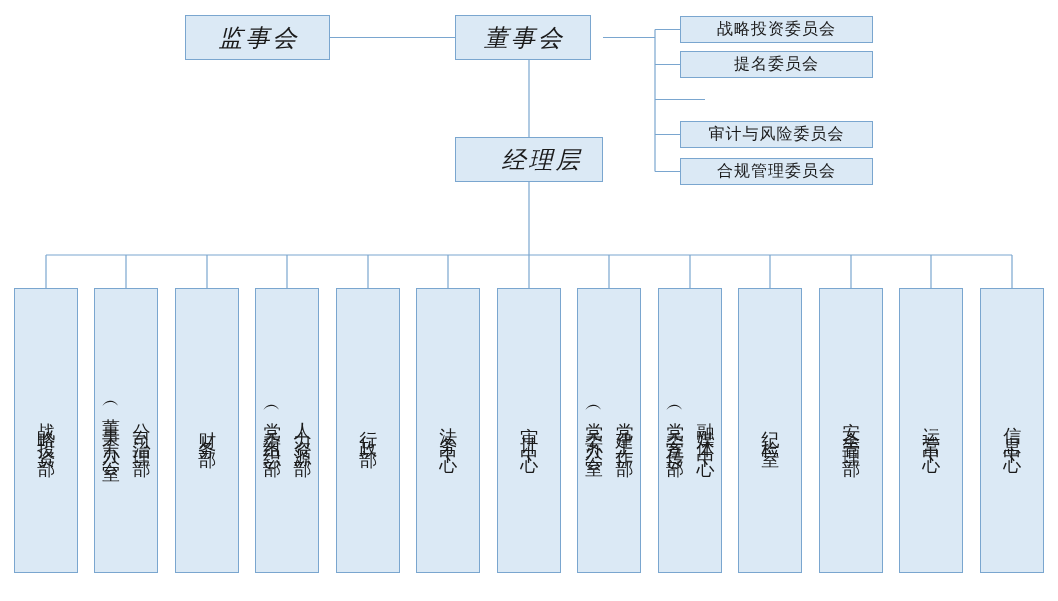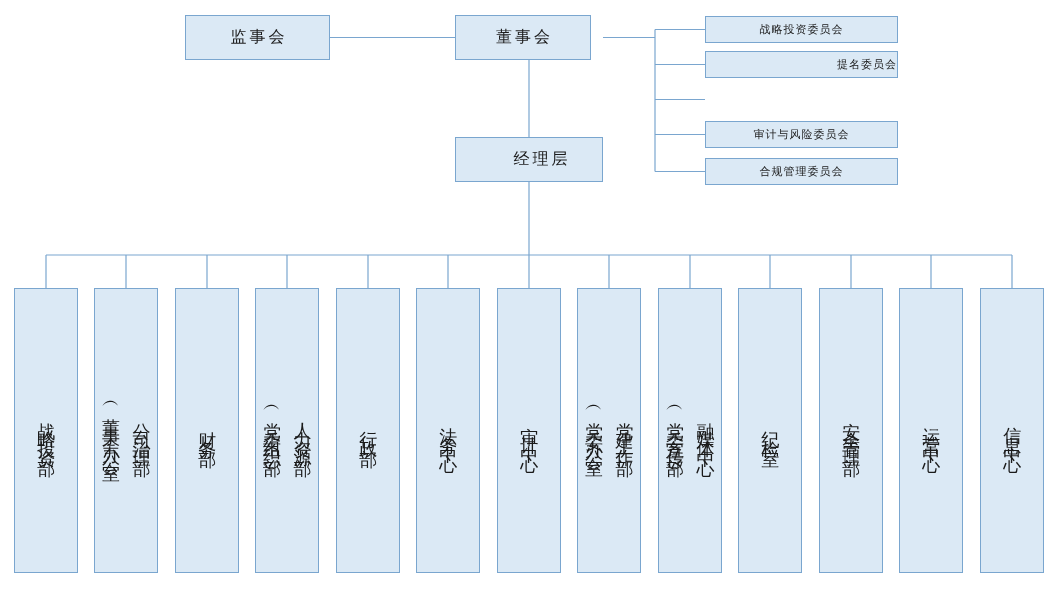--- a/index.html
+++ b/index.html
@@ -29,29 +29,30 @@
     .node {
       position: absolute;
       background: #dbe9f5;
       border: 1px solid #7aa6cf;
       box-sizing: border-box;
       display: flex;
       align-items: center;
       justify-content: center;
     }
     .top-node {
-      font-size: 16px;
+      font-size: 24px;
       letter-spacing: 3px;
+      font-style: italic;
     }
     .top-node span { text-indent: 3px; }
     .committee {
-      left: 705px;
+      left: 680px;
       width: 193px;
       height: 27px;
-      font-size: 11px;
+      font-size: 16px;
       letter-spacing: 1px;
     }
     .dept {
       top: 288px;
       width: 64px;
       height: 285px;
     }
     .dept-label {
       writing-mode: vertical-rl;
       text-orientation: mixed;
@@ -111,21 +112,21 @@
     <span>董事会</span>
   </div>
 
   <div class="node top-node" style="left:455px; top:137px; width:148px; height:45px;padding-left:23px;">
     <span>经理层</span>
   </div>
 
   <div class="node committee" style="top:16px;">
     <span>战略投资委员会</span>
   </div>
-  <div class="node committee" style="top:51px;justify-content:flex-end;">
+  <div class="node committee" style="top:51px;">
     <span>提名委员会</span>
   </div>
   <div class="node committee" style="top:121px;">
     <span>审计与风险委员会</span>
   </div>
   <div class="node committee" style="top:158px;">
     <span>合规管理委员会</span>
   </div>
 
   <div class="node dept" style="left:14px;">

